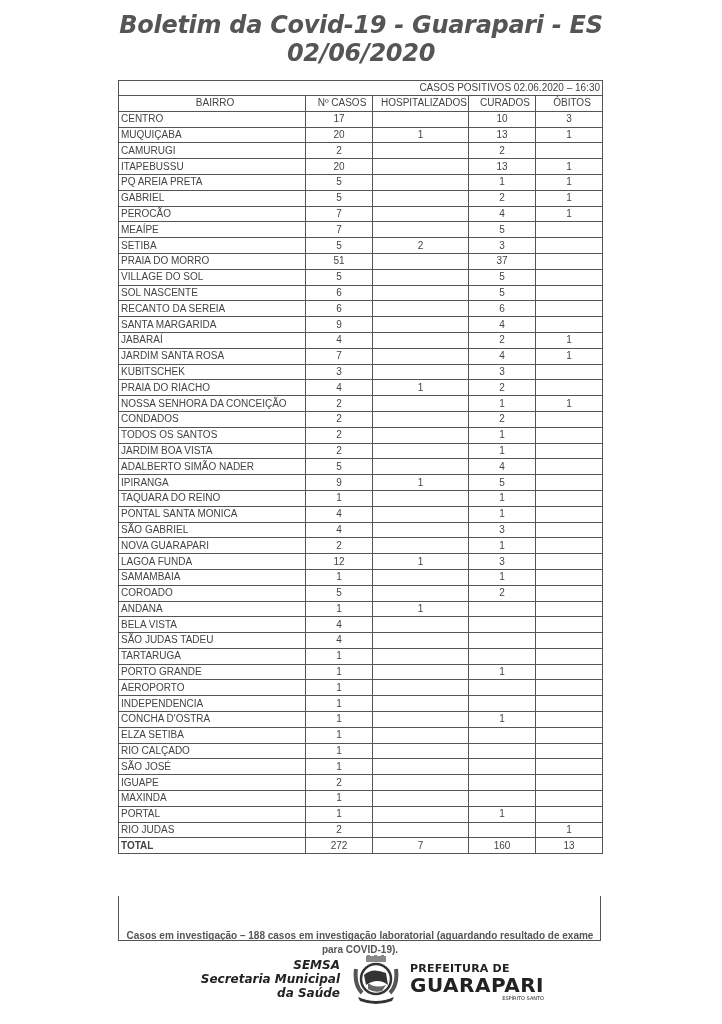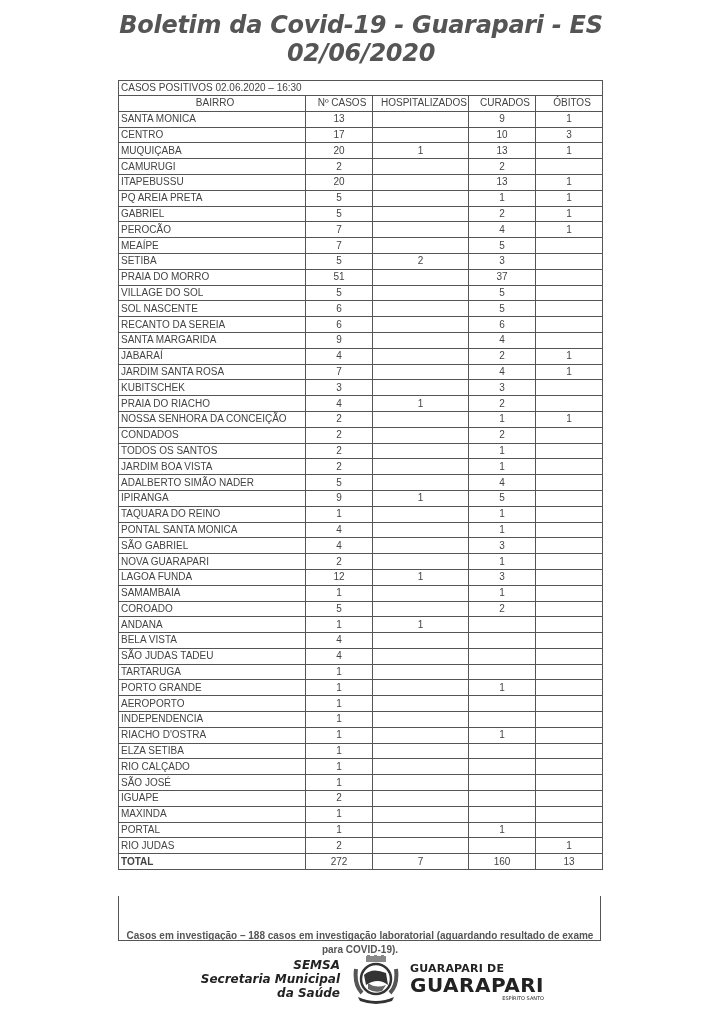--- a/index.html
+++ b/index.html
@@ -9,21 +9,21 @@
              font-family:"DejaVu Sans", sans-serif; font-weight:bold; font-style:italic;
              color:#555555; font-size:24px; line-height:26px; letter-spacing:-0.3px; }
     .title.l1 { top:12px; }
     .title.l2 { top:40px; }
     table.bulletin { position:absolute; left:118px; top:80px; width:485px;
                      border-collapse:collapse; table-layout:fixed;
                      font-size:10px; color:#444; }
     table.bulletin td, table.bulletin th { border:1px solid #555; padding:0 2px;
                      height:14.8px; line-height:14px; white-space:nowrap; overflow:hidden;
                      font-weight:normal; }
-    table.bulletin .caption-cell { text-align:left; height:13px; }
+    table.bulletin .caption-cell { text-align:right; height:13px; }
     table.bulletin th { text-align:center;padding-left:8px; }
     td.name { text-align:left; }
     td.num { text-align:center; }
     tr.total td { font-weight:bold; }
     tr.total td.num { font-weight:normal; }
     .note-box { position:absolute; left:118px; top:896px; width:483px; height:45px;
                 border:1px solid #555; border-top:none; box-sizing:border-box; }
     .note { position:absolute; left:126px; top:905px; width:468px; text-align:center;
             font-size:10px; font-weight:bold; color:#555; line-height:14px;margin-top:24px; }
     .footer { position:absolute; top:955px; left:0; width:722px; height:60px; }
@@ -58,27 +58,20 @@
     <tr>
       <th>BAIRRO</th>
       <th>Nº CASOS</th>
       <th>HOSPITALIZADOS</th>
       <th>CURADOS</th>
       <th>ÓBITOS</th>
     </tr>
   </thead>
   <tbody id="tbody">
       <tr>
-        <td class="name">SANTA MONICA</td>
-        <td class="num">13</td>
-        <td class="num"></td>
-        <td class="num">9</td>
-        <td class="num">1</td>
-      </tr>
-      <tr>
         <td class="name">CENTRO</td>
         <td class="num">17</td>
         <td class="num"></td>
         <td class="num">10</td>
         <td class="num">3</td>
       </tr>
       <tr>
         <td class="name">MUQUIÇABA</td>
         <td class="num">20</td>
         <td class="num">1</td>
@@ -331,21 +324,21 @@
         <td class="num"></td>
       </tr>
       <tr>
         <td class="name">INDEPENDENCIA</td>
         <td class="num">1</td>
         <td class="num"></td>
         <td class="num"></td>
         <td class="num"></td>
       </tr>
       <tr>
-        <td class="name">RIACHO D'OSTRA</td>
+        <td class="name">CONCHA D'OSTRA</td>
         <td class="num">1</td>
         <td class="num"></td>
         <td class="num">1</td>
         <td class="num"></td>
       </tr>
       <tr>
         <td class="name">ELZA SETIBA</td>
         <td class="num">1</td>
         <td class="num"></td>
         <td class="num"></td>
@@ -418,17 +411,17 @@
       <rect x="22" y="0" width="3" height="3" fill="#888"></rect>
       <rect x="29" y="0" width="3" height="3" fill="#888"></rect>
     <path d="M4 14 Q2 30 10 38" stroke="#555" stroke-width="4" fill="none"></path>
     <path d="M44 14 Q46 30 38 38" stroke="#555" stroke-width="4" fill="none"></path>
     <circle cx="24" cy="24" r="15" fill="#fff" stroke="#333" stroke-width="2.5"></circle>
     <path d="M12 20 Q20 12 34 18 L36 30 Q26 22 14 30 Z" fill="#333"></path>
     <path d="M16 28 Q24 34 34 30 L30 36 Q22 38 16 34 Z" fill="#666"></path>
     <path d="M6 42 Q24 50 42 42 L40 46 Q24 52 8 46 Z" fill="#333"></path>
   </svg>
   <div class="pref">
-    <div class="l1">GUARAPARI DE</div>
+    <div class="l1">PREFEITURA DE</div>
     <div class="l2">GUARAPARI</div>
     <div class="l3">ESPÍRITO SANTO</div>
   </div>
 </div>
 
 </body></html>

